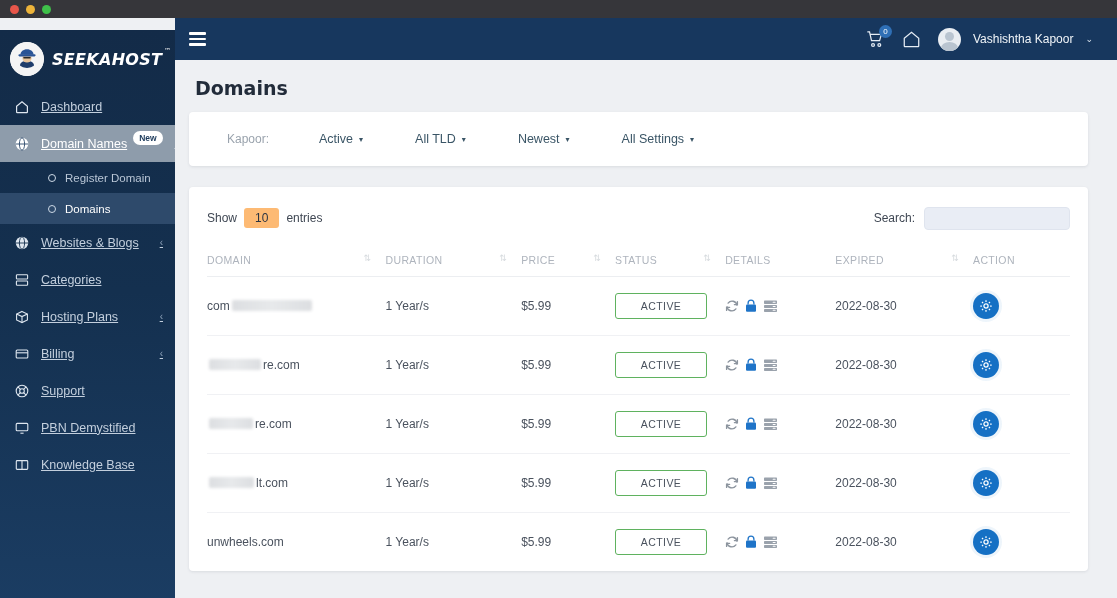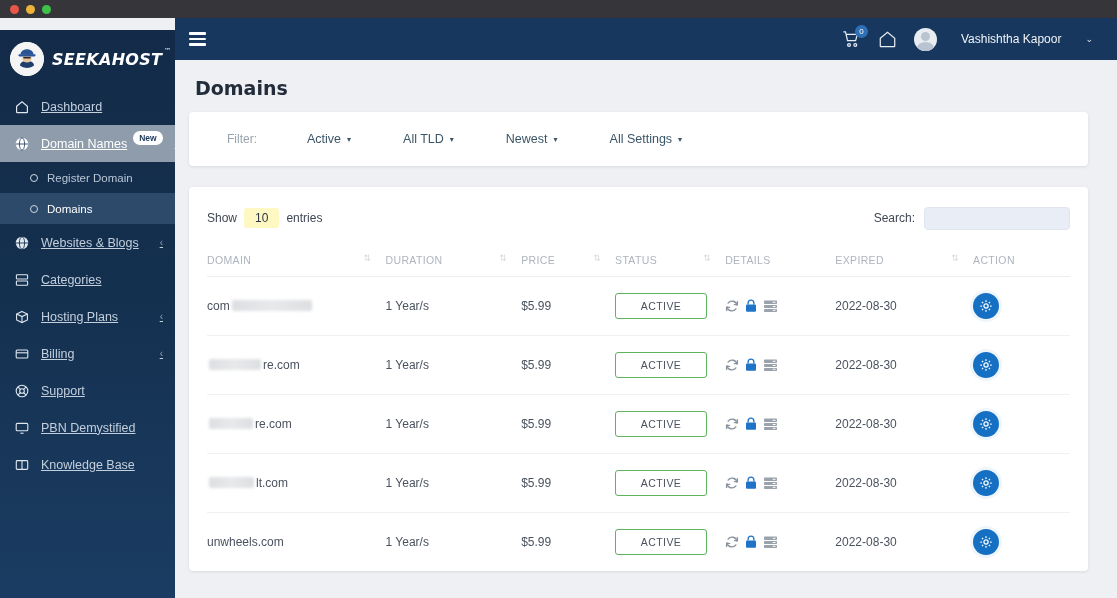--- a/index.html
+++ b/index.html
@@ -65,21 +65,21 @@
   .nav-item .nav-chev { font-size: 10px; color: #8fa4bb; }
   .nav-item.active { background: #8e9cab; color: #fff; }
   .nav-item.active .nav-ico { color: #fff; }
   .badge-new {
     background: #fff; color: #1d3b5c; font-size: 8.5px; font-weight: 700;
     border-radius: 9px; padding: 2px 6px; margin-left: -6px;
     position: relative; top: -6px;
   }
   .subnav-item {
     display: flex; align-items: center; gap: 9px;
-    height: 31px; padding-left: 30px;
+    height: 31px; padding-left: 48px;
     color: #b9c6d6; font-size: 11.5px; cursor: pointer;
   }
   .subnav-item.active { background: #2e4a6b; color: #fff; }
   .sub-dot {
     width: 8px; height: 8px; border-radius: 50%;
     border: 1.6px solid #cdd9e6; flex: 0 0 8px;
   }
 
   
   #topbar {
@@ -91,21 +91,21 @@
   #hamburger { display: flex; flex-direction: column; gap: 3px; cursor: pointer; }
   #hamburger i { display: block; width: 17px; height: 2.6px; background: #fff; border-radius: 1px; }
   #topbar-right { margin-left: auto; display: flex; align-items: center; gap: 17px; }
   .tb-icon { color: #e6edf5; position: relative; display: flex; cursor: pointer; }
   #cart-badge {
     position: absolute; top: -5px; right: -7px;
     background: #2f6fb5; color: #fff; font-size: 8px;
     min-width: 13px; height: 13px; border-radius: 50%;
     display: flex; align-items: center; justify-content: center;
   }
-  #user-menu { display: flex; align-items: center; gap: 24px; cursor: pointer; }
+  #user-menu { display: flex; align-items: center; gap: 12px; cursor: pointer; }
   #avatar {
     width: 23px; height: 23px; border-radius: 50%;
     background: #e9edf2; position: relative; overflow: hidden;
   }
   #avatar::before {
     content: ""; position: absolute; left: 7px; top: 4px;
     width: 9px; height: 9px; border-radius: 50%; background: #b9c4d0;
   }
   #avatar::after {
     content: ""; position: absolute; left: 3px; top: 14px;
@@ -136,21 +136,21 @@
   .filter-drop {
     color: #3a5566; font-size: 12.5px; cursor: pointer;
     margin-right: 52px; display: flex; align-items: center; gap: 6px;
   }
   .filter-drop .caret { font-size: 8px; }
 
   #table-card { padding: 16px 18px 0 18px; height: 384px; overflow: hidden; }
   #table-controls { display: flex; align-items: center; height: 30px; margin-bottom: 11px; }
   .ctrl-text { font-size: 12px; color: #3f4753; }
   #entries-box {
-    display: inline-block; background: #fef9c3; border-radius: 3px;
+    display: inline-block; background: #fdba74; border-radius: 3px;
     padding: 3px 11px; margin: 0 7px; font-size: 12px; color: #2b3442;
     cursor: pointer;
   }
   #search-wrap { margin-left: auto; display: flex; align-items: center; gap: 9px; }
   #search-label { font-size: 12px; color: #3f4753; }
   #search-input {
     width: 146px; height: 23px;
     background: #e9edf5; border: 1px solid #dfe4ee; border-radius: 4px;
     outline: none; font-family: "Liberation Sans", sans-serif; font-size: 12px;
     padding: 0 7px; color: #2b3442;
@@ -360,21 +360,21 @@
         <span id="user-name">Vashishtha Kapoor</span>
         <span class="caret-down">⌄</span>
       </span>
     </div>
   </header>
 
   <main id="content">
     <h1 id="page-title">Domains</h1>
 
     <section id="filter-card" class="card">
-      <span id="filter-label">Filter:</span>
+      <span id="filter-label">Kapoor:</span>
       <span class="filter-drop">
         <span>Active</span>
         <span class="caret">▾</span>
       </span>
       <span class="filter-drop">
         <span>All TLD</span>
         <span class="caret">▾</span>
       </span>
       <span class="filter-drop">
         <span>Newest</span>

